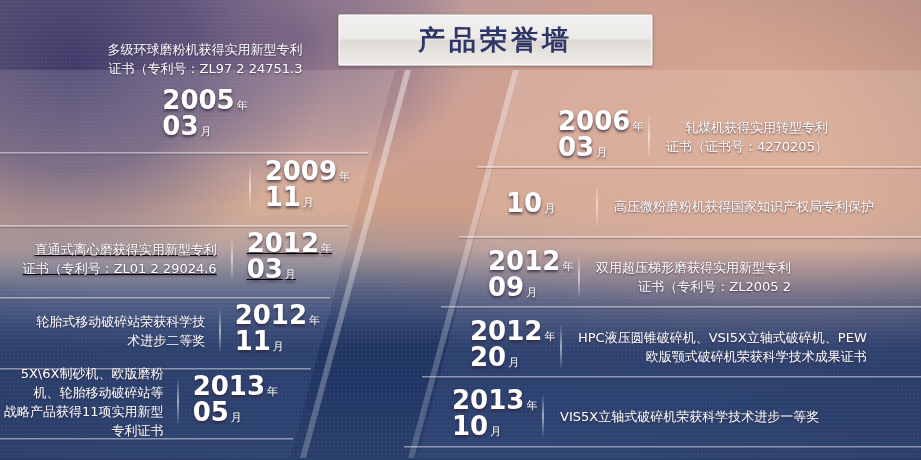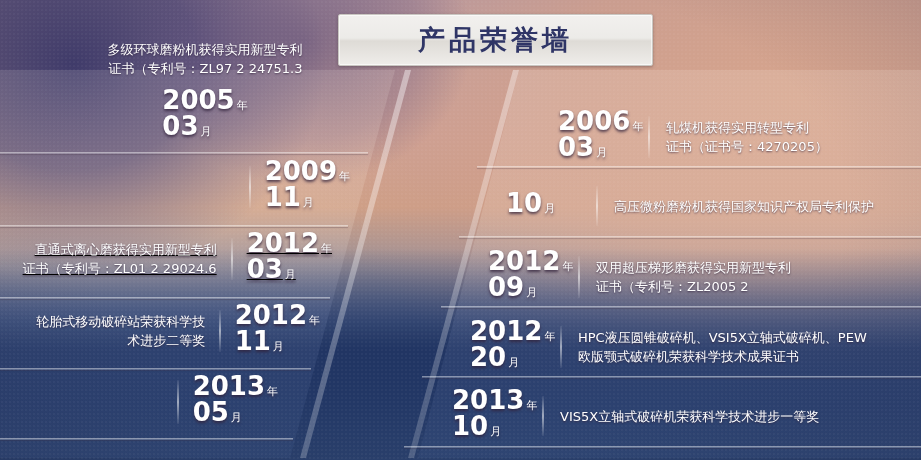--- a/index.html
+++ b/index.html
@@ -96,21 +96,21 @@
     box-shadow:0 1px 1px rgba(60,40,60,.25);
   }
   .entry{position:absolute;display:flex;align-items:center;}
   .entry.left{justify-content:flex-end;}
   .desc{
     color:#ffffff;font-size:13px;line-height:19px;
     text-shadow:0 1px 2px rgba(50,35,60,.75);
     white-space:pre-line;
   }
   .desc.r-align{text-align:right;}
-  .desc.l-align{text-align:left;}
+  .desc.l-align{text-align:right;}
   .date{
     color:#ffffff;line-height:20px;
     text-shadow:0 2px 3px rgba(50,35,60,.8);
     white-space:nowrap;
   }
   .date .y,.date .m{
     font-size:26px;font-weight:bold;font-family:"DejaVu Sans","Liberation Sans",sans-serif;
   }
   .date .unit{font-size:11px;font-weight:normal;margin-left:2px;}
   .date .l1{text-align:right;}
@@ -185,20 +185,22 @@
   <div class="entry left" style="left:0px;top:304px;width:296px;height:54px;margin-left:24px;">
     <div class="desc r-align">轮胎式移动破碎站荣获科学技术进步二等奖</div>
     <div class="vsep" style="margin:6px 14px;"></div>
     <div class="date">
       <div class="l1"><span class="y">2012</span><span class="unit">年</span></div>
       <div class="l2"><span class="m">11</span><span class="unit">月</span></div>
     </div>
   </div>
 
   <div class="entry left" style="left:0px;top:374px;width:278px;height:56px;">
+    <div class="desc r-align">5X\6X制砂机、欧版磨粉机、轮胎移动破碎站等
+战略产品获得11项实用新型专利证书</div>
     <div class="vsep" style="margin:6px 14px;"></div>
     <div class="date">
       <div class="l1"><span class="y">2013</span><span class="unit">年</span></div>
       <div class="l2"><span class="m">05</span><span class="unit">月</span></div>
     </div>
   </div>
 
   <div class="entry" style="left:524px;top:110px;width:390px;height:54px;margin-left:34px;">
     <div class="date" style="width:74px;">
       <div class="l1"><span class="y">2006</span><span class="unit">年</span></div>

